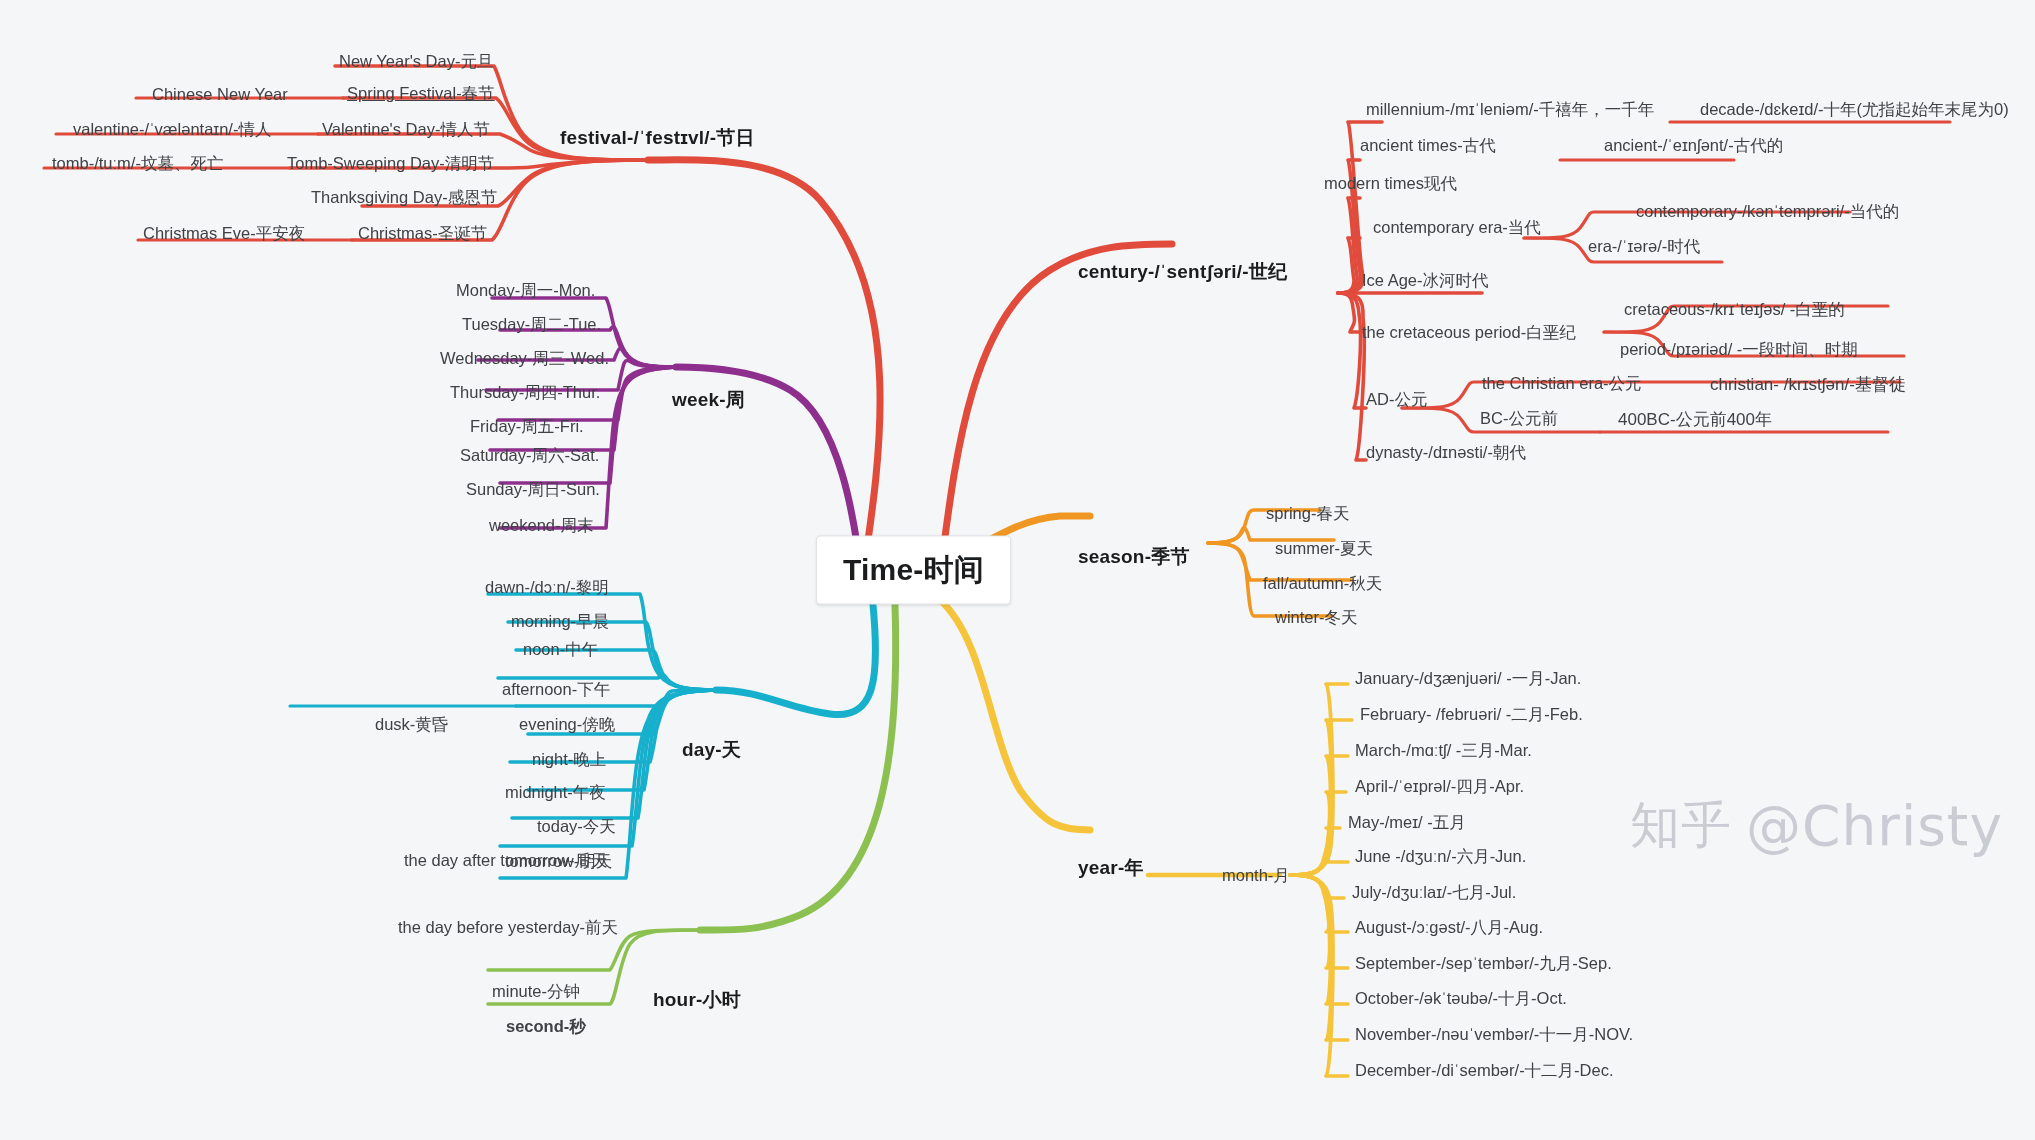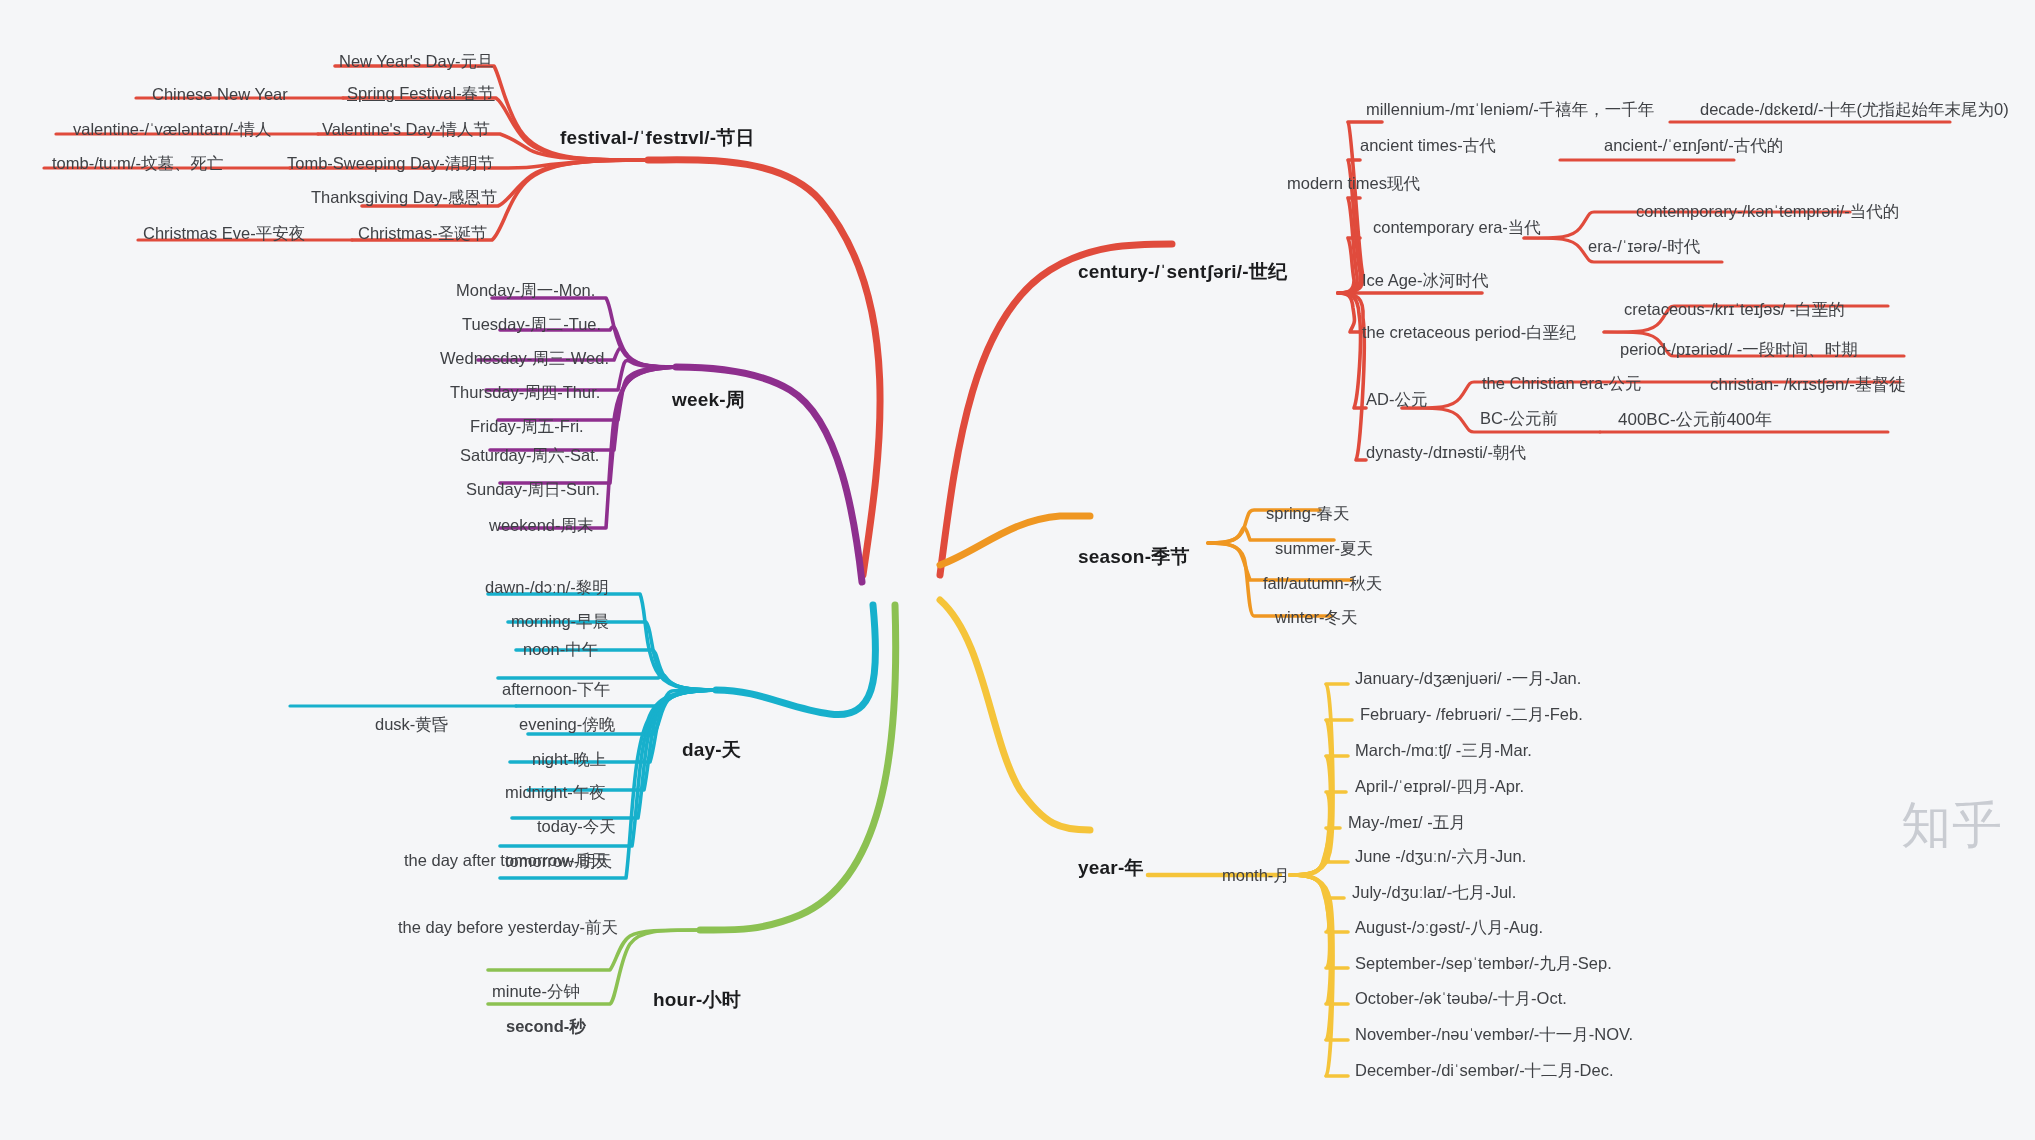--- a/index.html
+++ b/index.html
@@ -154,38 +154,39 @@
         <path d="M 1290,875 C 1306,875 1316,876 1320,883 C 1326,896 1332,898 1326,898 L 1344,898"></path>
         <path d="M 1290,875 C 1308,875 1318,877 1322,887 C 1328,905 1332,932 1326,932 L 1348,932"></path>
         <path d="M 1290,875 C 1310,875 1320,878 1324,891 C 1330,913 1332,968 1326,968 L 1348,968"></path>
         <path d="M 1290,875 C 1312,875 1322,879 1326,894 C 1332,918 1332,1002 1326,1004 L 1348,1004"></path>
         <path d="M 1290,875 C 1314,875 1324,880 1328,897 C 1334,924 1332,1036 1326,1040 L 1348,1040"></path>
         <path d="M 1290,875 C 1316,875 1326,881 1330,899 C 1336,927 1332,1070 1326,1076 L 1348,1076"></path>
       </g>
     </g>
   </svg>
 
+  <div class="node root">Time-时间</div>
 
   <div class="node lvl1" style="left:560px;top:138px;">festival-/ˈfestɪvl/-节日</div>
   <div class="node lvl2" style="left:339px;top:62px;">New Year's Day-元旦</div>
   <div class="node lvl2" style="left:347px;top:94px;text-decoration:underline;">Spring Festival-春节</div>
   <div class="node lvl2" style="left:322px;top:130px;">Valentine's Day-情人节</div>
   <div class="node lvl2" style="left:287px;top:164px;">Tomb-Sweeping Day-清明节</div>
   <div class="node lvl2" style="left:311px;top:198px;">Thanksgiving Day-感恩节</div>
   <div class="node lvl2" style="left:358px;top:234px;">Christmas-圣诞节</div>
 
   <div class="node lvl3" style="left:152px;top:94px;">Chinese New Year</div>
   <div class="node lvl3" style="left:73px;top:130px;">valentine-/ˈvæləntaɪn/-情人</div>
   <div class="node lvl3" style="left:52px;top:164px;">tomb-/tuːm/-坟墓、死亡</div>
   <div class="node lvl3" style="left:143px;top:234px;">Christmas Eve-平安夜</div>
 
   <div class="node lvl1" style="left:1078px;top:272px;">century-/ˈsentʃəri/-世纪</div>
   <div class="node lvl2" style="left:1366px;top:110px;">millennium-/mɪˈleniəm/-千禧年，一千年</div>
   <div class="node lvl2" style="left:1360px;top:146px;">ancient times-古代</div>
-  <div class="node lvl2" style="left:1287px;top:184px;">modern times现代</div>
+  <div class="node lvl2" style="left:1324px;top:184px;">modern times现代</div>
   <div class="node lvl2" style="left:1360px;top:228px;padding-left:13px;">contemporary era-当代</div>
   <div class="node lvl2" style="left:1362px;top:281px;">Ice Age-冰河时代</div>
   <div class="node lvl2" style="left:1362px;top:333px;">the cretaceous period-白垩纪</div>
   <div class="node lvl2" style="left:1366px;top:400px;">AD-公元</div>
   <div class="node lvl2" style="left:1366px;top:453px;">dynasty-/dɪnəsti/-朝代</div>
 
   <div class="node lvl3" style="left:1700px;top:110px;">decade-/dɛkeɪd/-十年(尤指起始年末尾为0)</div>
   <div class="node lvl3" style="left:1604px;top:146px;">ancient-/ˈeɪnʃənt/-古代的</div>
   <div class="node lvl3" style="left:1588px;top:212px;margin-left:48px;">contemporary-/kənˈtemprəri/-当代的</div>
   <div class="node lvl3" style="left:1588px;top:247px;">era-/ˈɪərə/-时代</div>
@@ -240,14 +241,15 @@
   <div class="node lvl3" style="left:1355px;top:857px;">June -/dʒuːn/-六月-Jun.</div>
   <div class="node lvl3" style="left:1352px;top:893px;">July-/dʒuːlaɪ/-七月-Jul.</div>
   <div class="node lvl3" style="left:1355px;top:928px;">August-/ɔːgəst/-八月-Aug.</div>
   <div class="node lvl3" style="left:1355px;top:964px;">September-/sepˈtembər/-九月-Sep.</div>
   <div class="node lvl3" style="left:1355px;top:999px;">October-/əkˈtəubə/-十月-Oct.</div>
   <div class="node lvl3" style="left:1355px;top:1035px;">November-/nəuˈvembər/-十一月-NOV.</div>
   <div class="node lvl3" style="left:1355px;top:1071px;">December-/diˈsembər/-十二月-Dec.</div>
 
   <div class="watermark">
     <span class="wm-logo">知乎</span>
+    <span>@Christy</span>
   </div>
 </div>
 
 </body></html>

